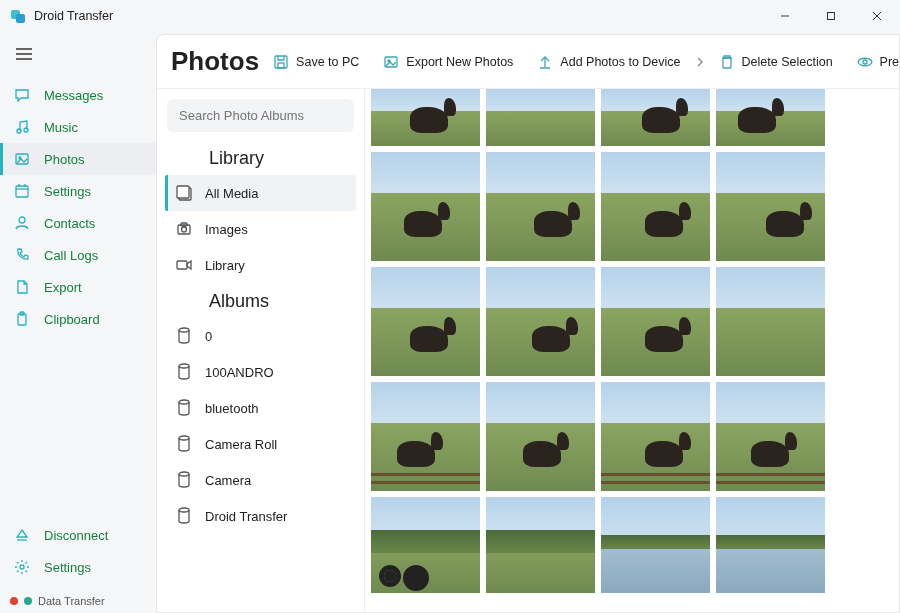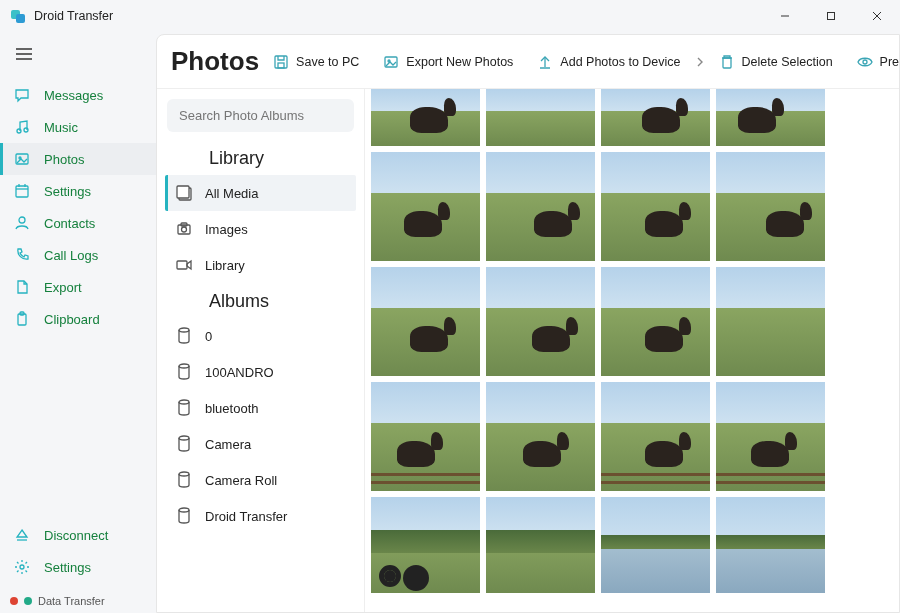--- a/index.html
+++ b/index.html
@@ -433,30 +433,30 @@
               </span>
               <span>bluetooth</span>
             </div>
             <div class="lib-item">
               <span class="li">
                 <svg width="16" height="18" viewBox="0 0 16 18" fill="none" stroke="#555" stroke-width="1.3">
                   <ellipse cx="8" cy="3" rx="5" ry="2"></ellipse>
                   <path d="M3,3 v11 a5,2 0 0 0 10,0 v-11"></path>
                 </svg>
               </span>
-              <span>Camera</span>
+              <span>Camera Roll</span>
             </div>
             <div class="lib-item">
               <span class="li">
                 <svg width="16" height="18" viewBox="0 0 16 18" fill="none" stroke="#555" stroke-width="1.3">
                   <ellipse cx="8" cy="3" rx="5" ry="2"></ellipse>
                   <path d="M3,3 v11 a5,2 0 0 0 10,0 v-11"></path>
                 </svg>
               </span>
-              <span>Camera Roll</span>
+              <span>Camera</span>
             </div>
             <div class="lib-item">
               <span class="li">
                 <svg width="16" height="18" viewBox="0 0 16 18" fill="none" stroke="#555" stroke-width="1.3">
                   <ellipse cx="8" cy="3" rx="5" ry="2"></ellipse>
                   <path d="M3,3 v11 a5,2 0 0 0 10,0 v-11"></path>
                 </svg>
               </span>
               <span>Droid Transfer</span>
             </div>

